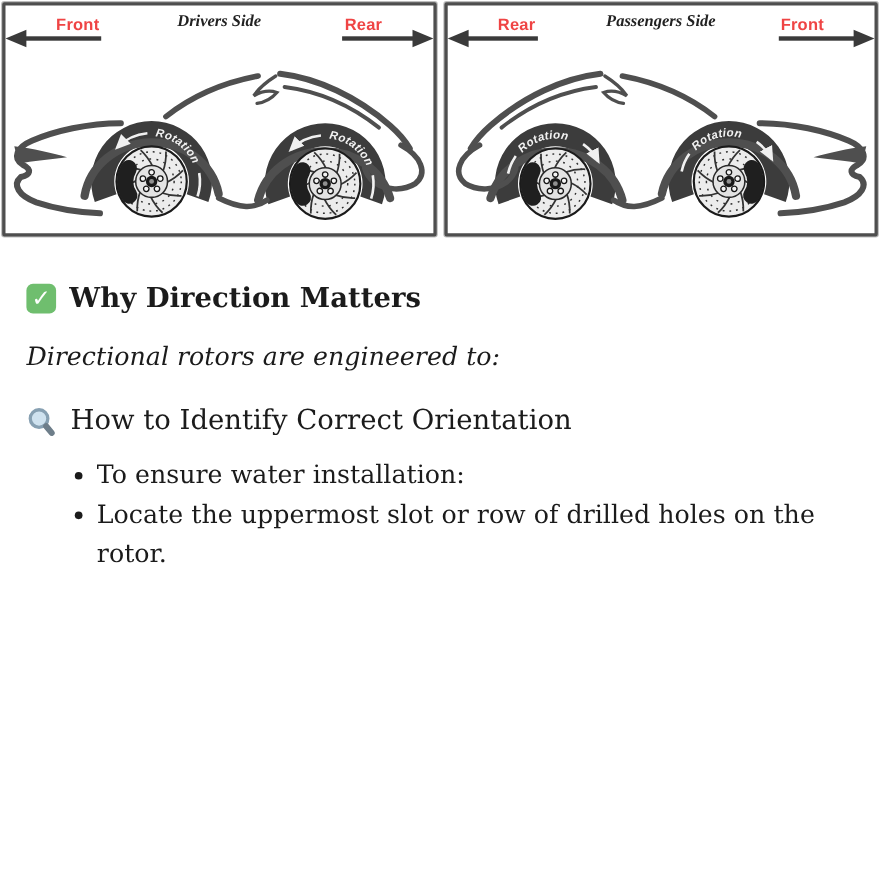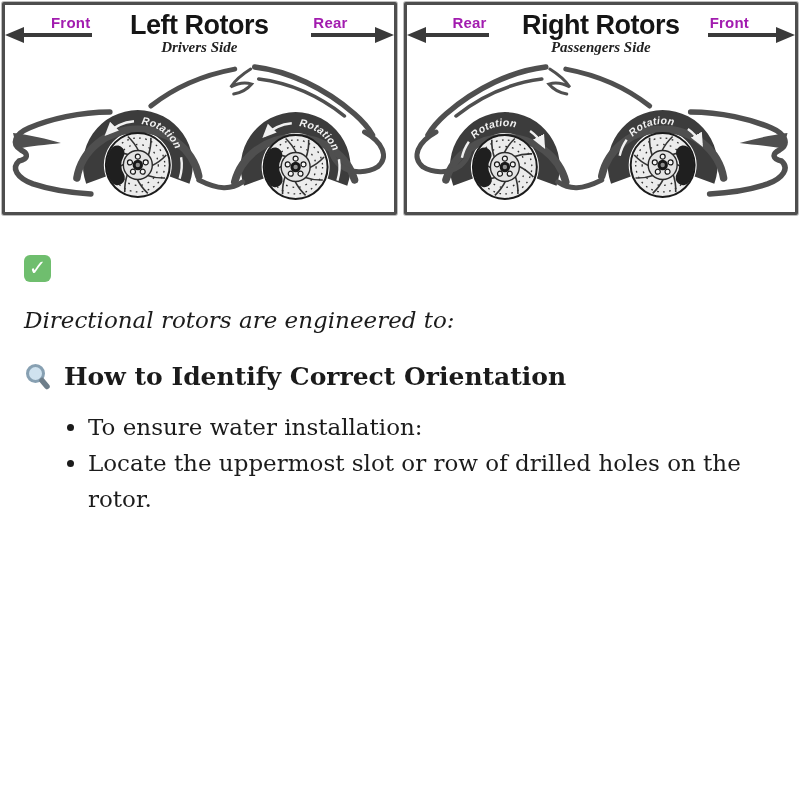--- a/index.html
+++ b/index.html
@@ -1,58 +1,57 @@
 <!DOCTYPE html>
 <html><head>
 <meta charset="utf-8">
 <style>
   html,body{margin:0;padding:0;background:#fff;}
   body{width:800px;height:800px;overflow:hidden;font-family:"DejaVu Serif",serif;color:#1b1b1b;}
   .diagram{display:flex;gap:7px;margin:2px 2px 0 2px;}
   .panel{flex:1;height:207px;border:3px solid #4e4e4e;border-radius:2px;position:relative;background:#fff;box-shadow:0 0 0 1px #bdbdbd;}
   .hdr{position:absolute;top:7px;left:10px;right:10px;height:44px;font-family:"Liberation Sans",sans-serif;}
-  .dir{position:absolute;top:2px;font-weight:bold;font-size:15px;color:#a21caf;height:24px;letter-spacing:.2px;}
+  .dir{position:absolute;top:2px;font-weight:bold;font-size:15px;color:#ef4444;height:24px;letter-spacing:.2px;}
   .dir .txt{position:relative;z-index:1;padding:0 2px;}
   .dir .shaft{position:absolute;height:4px;background:#3a3a3a;bottom:1px;}
   .dir-left{left:34px;}
   .dir-left .shaft{left:-26px;right:0;}
   .dir-left .tri{position:absolute;left:-44px;bottom:-5px;width:0;height:0;border-top:8px solid transparent;border-bottom:8px solid transparent;border-right:19px solid #3a3a3a;}
   .dir-right{right:34px;}
   .dir-right .shaft{right:-26px;left:0;}
   .dir-right .tri{position:absolute;right:-44px;bottom:-5px;width:0;height:0;border-top:8px solid transparent;border-bottom:8px solid transparent;border-left:19px solid #3a3a3a;}
   .ttl{position:absolute;left:0;right:0;top:0;text-align:center;}
   .t1{font-size:27px;font-weight:800;letter-spacing:-.5px;color:#151515;line-height:27px;}
   .t2{font-size:15px;font-weight:bold;font-style:italic;color:#222;margin-top:0;font-family:Liberation Serif, serif;}
   .car{position:absolute;left:0;bottom:6px;width:100%;height:144px;display:block;}
   .article{padding:14px 36px 0 24px;font-size:23px;line-height:36px;}
   .article p{margin:0;white-space:pre-line;}
   .intro{margin:0;}
   .h-sec{font-family:"DejaVu Serif",serif;font-size:25px;line-height:32px;margin:0;display:flex;align-items:center;gap:12px;}
   .h-bold{font-weight:bold;margin-top:26px;}
-  .h-reg{font-weight:bold;margin-top:23px;}
+  .h-reg{font-weight:normal;margin-top:23px;align-items:flex-end;}
   .lead{margin-top:20px !important;font-style:italic;}
   ul{margin:9px 0 0 0;padding-left:64px;}
   li{line-height:36px;white-space:pre-line;}
   .check-ic{display:inline-block;width:27px;height:27px;border-radius:6px;background:#6fbe6e;color:#fff;font-family:"DejaVu Sans",sans-serif;font-weight:bold;font-size:21px;line-height:27px;text-align:center;flex:0 0 auto;}
   .mag-ic{flex:0 0 auto;display:block;}
 </style>
 </head>
 <body>
 
 <div class="diagram">
 
   <section class="panel">
     <div class="hdr">
       <div class="dir dir-left">
         <span class="tri"></span>
         <span class="shaft"></span>
         <span class="txt">Front</span>
       </div>
       <div class="ttl">
-        <div class="t1">Left Rotors</div>
         <div class="t2">Drivers Side</div>
       </div>
       <div class="dir dir-right">
         <span class="txt">Rear</span>
         <span class="shaft"></span>
         <span class="tri"></span>
       </div>
     </div>
     <svg class="car" viewBox="0 0 389 144">
       <defs>
@@ -129,21 +128,20 @@
   </section>
 
   <section class="panel">
     <div class="hdr">
       <div class="dir dir-left">
         <span class="tri"></span>
         <span class="shaft"></span>
         <span class="txt">Rear</span>
       </div>
       <div class="ttl">
-        <div class="t1">Right Rotors</div>
         <div class="t2">Passengers Side</div>
       </div>
       <div class="dir dir-right">
         <span class="txt">Front</span>
         <span class="shaft"></span>
         <span class="tri"></span>
       </div>
     </div>
     <svg class="car" viewBox="0 0 389 144">
       <defs>
@@ -219,20 +217,21 @@
         </text>
       </g>
     </svg>
   </section>
 </div>
 
 <div class="article">
 
   <h2 class="h-sec h-bold">
     <span class="check-ic">✓</span>
+    <span>Why Direction Matters</span>
   </h2>
 
   <p class="lead">Directional rotors are engineered to:</p>
 
 
   <h2 class="h-sec h-reg">
     <svg class="mag-ic" width="28" height="28" viewBox="0 0 28 28">
       <circle cx="11.5" cy="10.5" r="8" fill="#cfe2ef" stroke="#87a0b2" stroke-width="3"></circle>
       <line x1="18" y1="17.5" x2="23" y2="23.5" stroke="#6e7e8a" stroke-width="5.5" stroke-linecap="round"></line>
     </svg>

